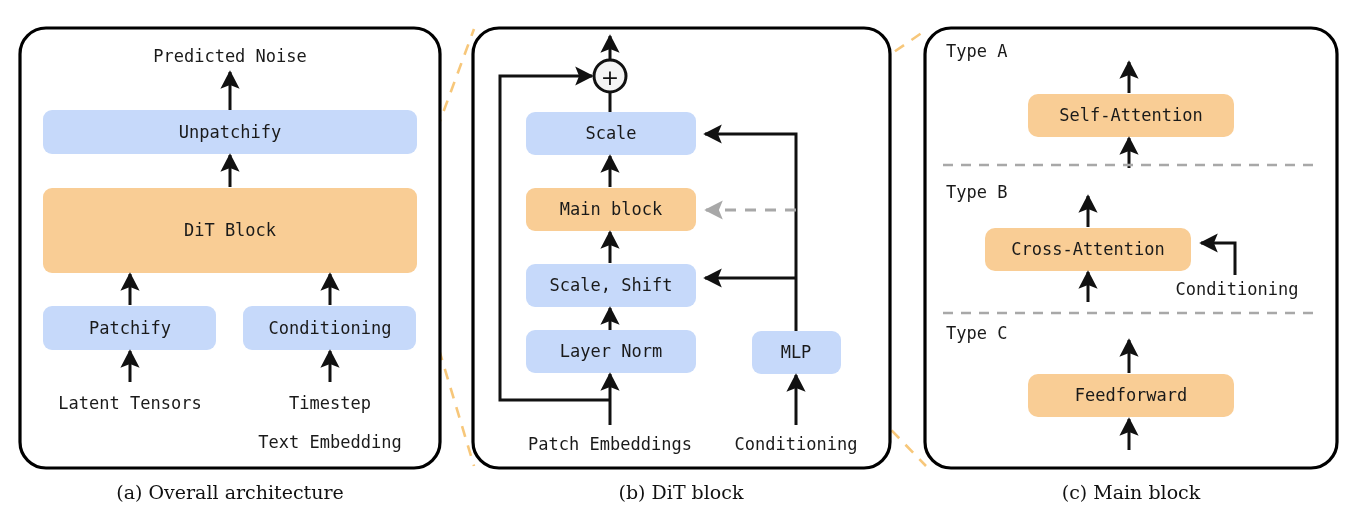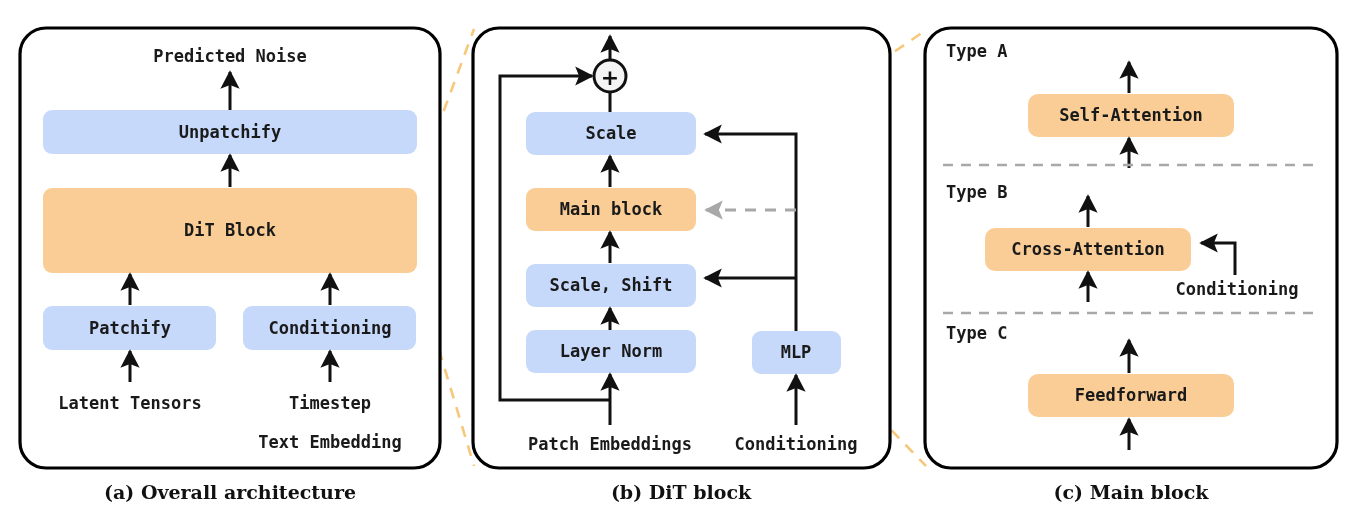--- a/index.html
+++ b/index.html
@@ -1,18 +1,18 @@
 <!DOCTYPE html>
 <html><head>
 <meta charset="utf-8">
 <style>
   html,body{margin:0;padding:0;background:#ffffff;}
   body{width:1368px;height:521px;overflow:hidden;
        font-family:"DejaVu Sans Mono","Liberation Mono",monospace;}
-  #stage{position:relative;width:1368px;height:521px;font-weight:bold;}
+  #stage{position:relative;width:1368px;height:521px;}
   svg#diagram{position:absolute;left:0;top:0;width:1368px;height:521px;}
   .boxlabel{font-family:"DejaVu Sans Mono","Liberation Mono",monospace;
             font-size:17px;fill:#1a1a1a;text-anchor:middle;dominant-baseline:middle;}
   .freelabel{font-family:"DejaVu Sans Mono","Liberation Mono",monospace;
              font-size:17px;fill:#1a1a1a;text-anchor:middle;dominant-baseline:middle;}
   .typelabel{font-family:"DejaVu Sans Mono","Liberation Mono",monospace;
              font-size:17px;fill:#1a1a1a;text-anchor:start;dominant-baseline:middle;}
   .caption{font-family:"DejaVu Serif","Liberation Serif",serif;
            font-size:19px;fill:#111;text-anchor:middle;dominant-baseline:middle;}
   .plusglyph{font-family:"DejaVu Sans","Liberation Sans",sans-serif;

